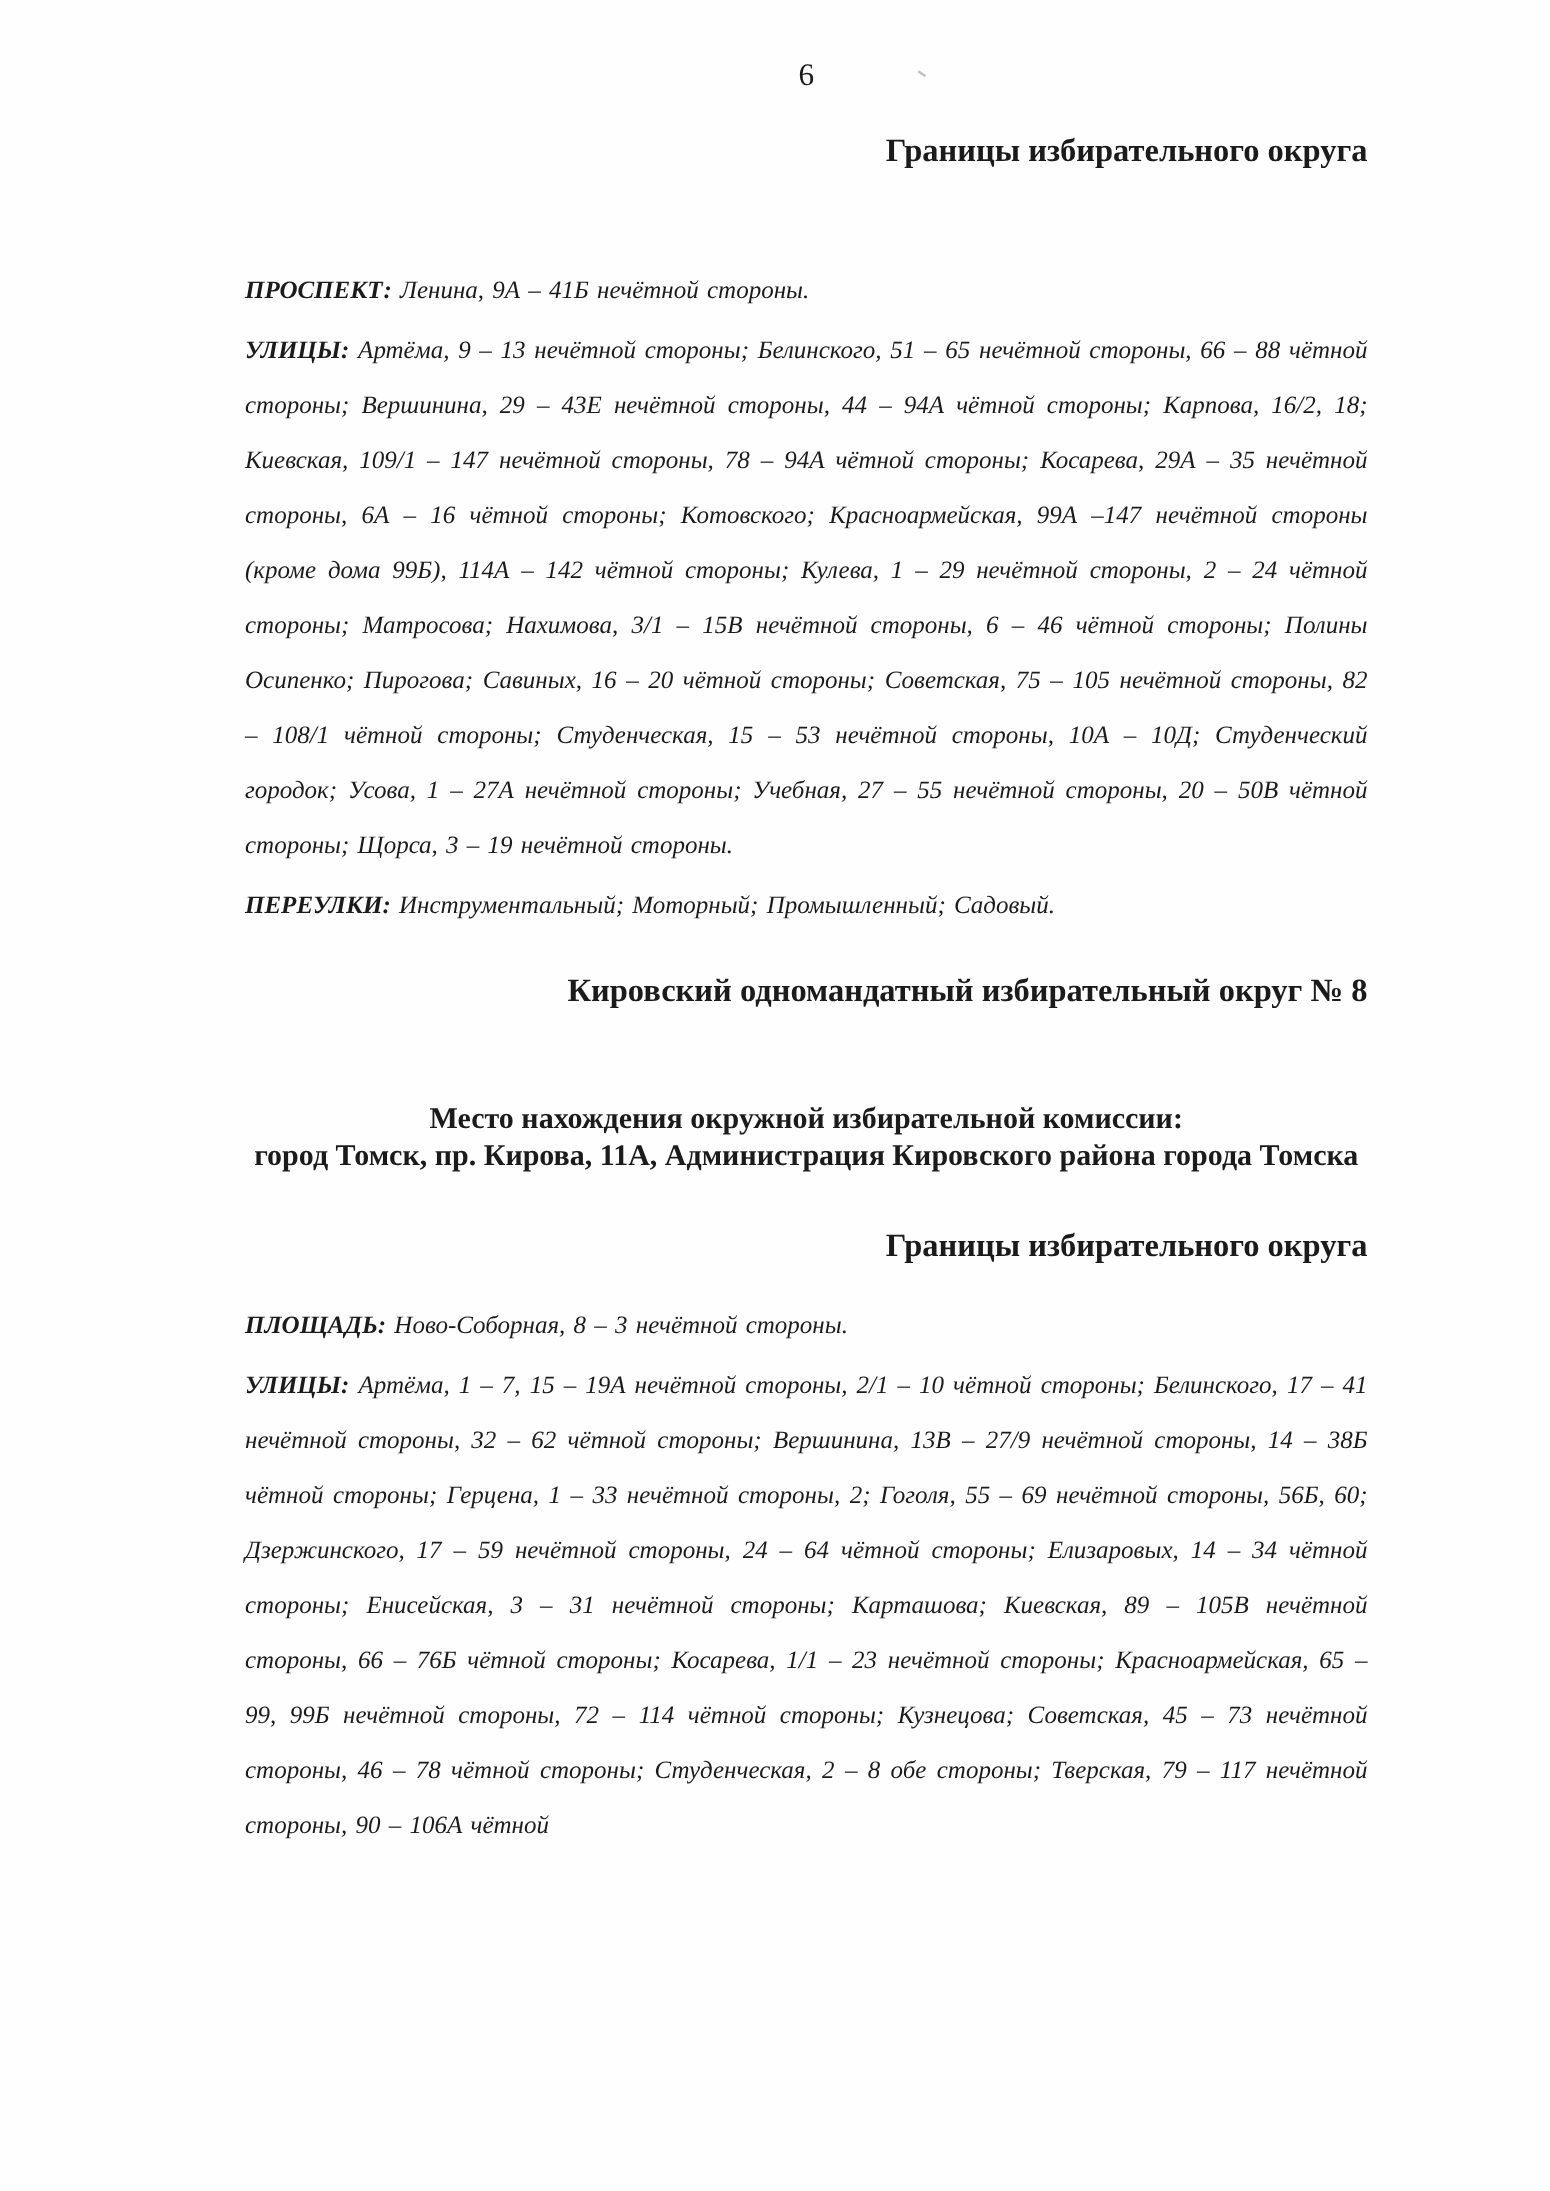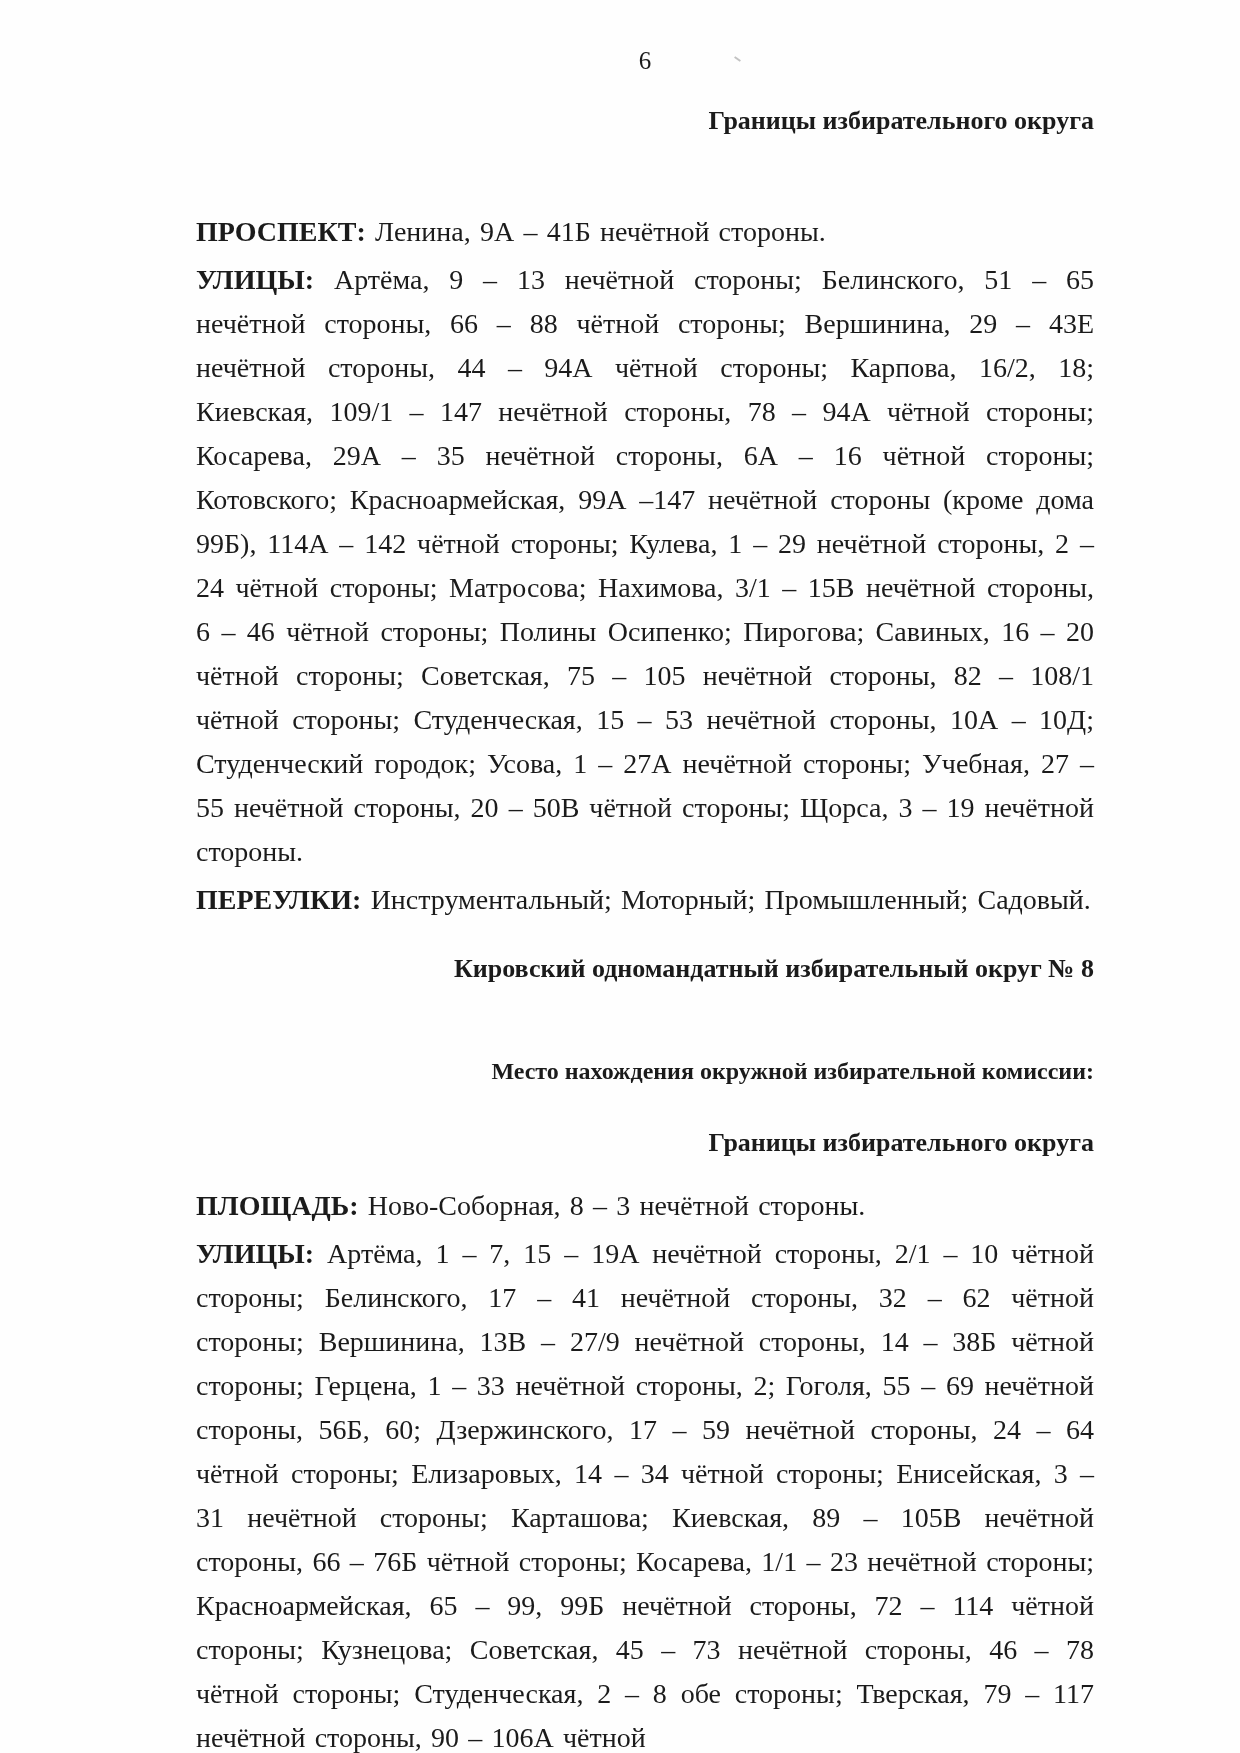--- a/index.html
+++ b/index.html
@@ -26,35 +26,36 @@
   }
   .heading {
     margin: 28px 0 0 0;
     text-align: right;
     font-weight: bold;
     font-size: 26px;
     line-height: 34px;
   }
   .para {
     margin: 0;
-    font-size: 28px;
+    font-size: 20px;
     line-height: 44px;
     text-align: justify;
     word-spacing: 0.08em;
+    font-style: italic;
   }
   .para .plabel { font-weight: bold; }
   .para-first    { margin-top: 72px; }
   .para-follow   { margin-top: 4px; }
   .district-title { margin-top: 30px; }
   .commission {
     margin-top: 70px;
     font-weight: bold;
     font-size: 24px;
     line-height: 30px;
-    text-align: right;
+    text-align: center;
   }
   .commission div { margin: 0; }
   .heading-mid   { margin-top: 40px; }
   .para-after-heading { margin-top: 24px; }
   .scan-speck {
     position: absolute;
     left: 734px;
     top: 58px;
     width: 7px;
     height: 2px;
@@ -77,20 +78,21 @@
   <p class="para para-first"><b class="plabel">ПРОСПЕКТ:</b> <span>Ленина, 9А – 41Б нечётной стороны.</span></p>
 
   <p class="para para-follow"><b class="plabel">УЛИЦЫ:</b> <span>Артёма, 9 – 13 нечётной стороны; Белинского, 51 – 65 нечётной стороны, 66 – 88 чётной стороны; Вершинина, 29 – 43Е нечётной стороны, 44 – 94А чётной стороны; Карпова, 16/2, 18; Киевская, 109/1 – 147 нечётной стороны, 78 – 94А чётной стороны; Косарева, 29А – 35 нечётной стороны, 6А – 16 чётной стороны; Котовского; Красноармейская, 99А –147 нечётной стороны (кроме дома 99Б), 114А – 142 чётной стороны; Кулева, 1 – 29 нечётной стороны, 2 – 24 чётной стороны; Матросова; Нахимова, 3/1 – 15В нечётной стороны, 6 – 46 чётной стороны; Полины Осипенко; Пирогова; Савиных, 16 – 20 чётной стороны; Советская, 75 – 105 нечётной стороны, 82 – 108/1 чётной стороны; Студенческая, 15 – 53 нечётной стороны, 10А – 10Д; Студенческий городок; Усова, 1 – 27А нечётной стороны; Учебная, 27 – 55 нечётной стороны, 20 – 50В чётной стороны; Щорса, 3 – 19 нечётной стороны.</span></p>
 
   <p class="para para-follow"><b class="plabel">ПЕРЕУЛКИ:</b> <span>Инструментальный; Моторный; Промышленный; Садовый.</span></p>
 
   <h2 class="heading district-title">Кировский одномандатный избирательный округ № 8</h2>
 
   <div class="commission">
     <div>Место нахождения окружной избирательной комиссии:</div>
+    <div>город Томск, пр. Кирова, 11А, Администрация Кировского района города Томска</div>
   </div>
 
   <h2 class="heading heading-mid">Границы избирательного округа</h2>
 
   <p class="para para-after-heading"><b class="plabel">ПЛОЩАДЬ:</b> <span>Ново-Соборная, 8 – 3 нечётной стороны.</span></p>
 
 
   <p class="para para-follow"><b class="plabel">УЛИЦЫ:</b> <span>Артёма, 1 – 7, 15 – 19А нечётной стороны, 2/1 – 10 чётной стороны; Белинского, 17 – 41 нечётной стороны, 32 – 62 чётной стороны; Вершинина, 13В – 27/9 нечётной стороны, 14 – 38Б чётной стороны; Герцена, 1 – 33 нечётной стороны, 2; Гоголя, 55 – 69 нечётной стороны, 56Б, 60; Дзержинского, 17 – 59 нечётной стороны, 24 – 64 чётной стороны; Елизаровых, 14 – 34 чётной стороны; Енисейская, 3 – 31 нечётной стороны; Карташова; Киевская, 89 – 105В нечётной стороны, 66 – 76Б чётной стороны; Косарева, 1/1 – 23 нечётной стороны; Красноармейская, 65 – 99, 99Б нечётной стороны, 72 – 114 чётной стороны; Кузнецова; Советская, 45 – 73 нечётной стороны, 46 – 78 чётной стороны; Студенческая, 2 – 8 обе стороны; Тверская, 79 – 117 нечётной стороны, 90 – 106А чётной</span></p>
 
 </div>

